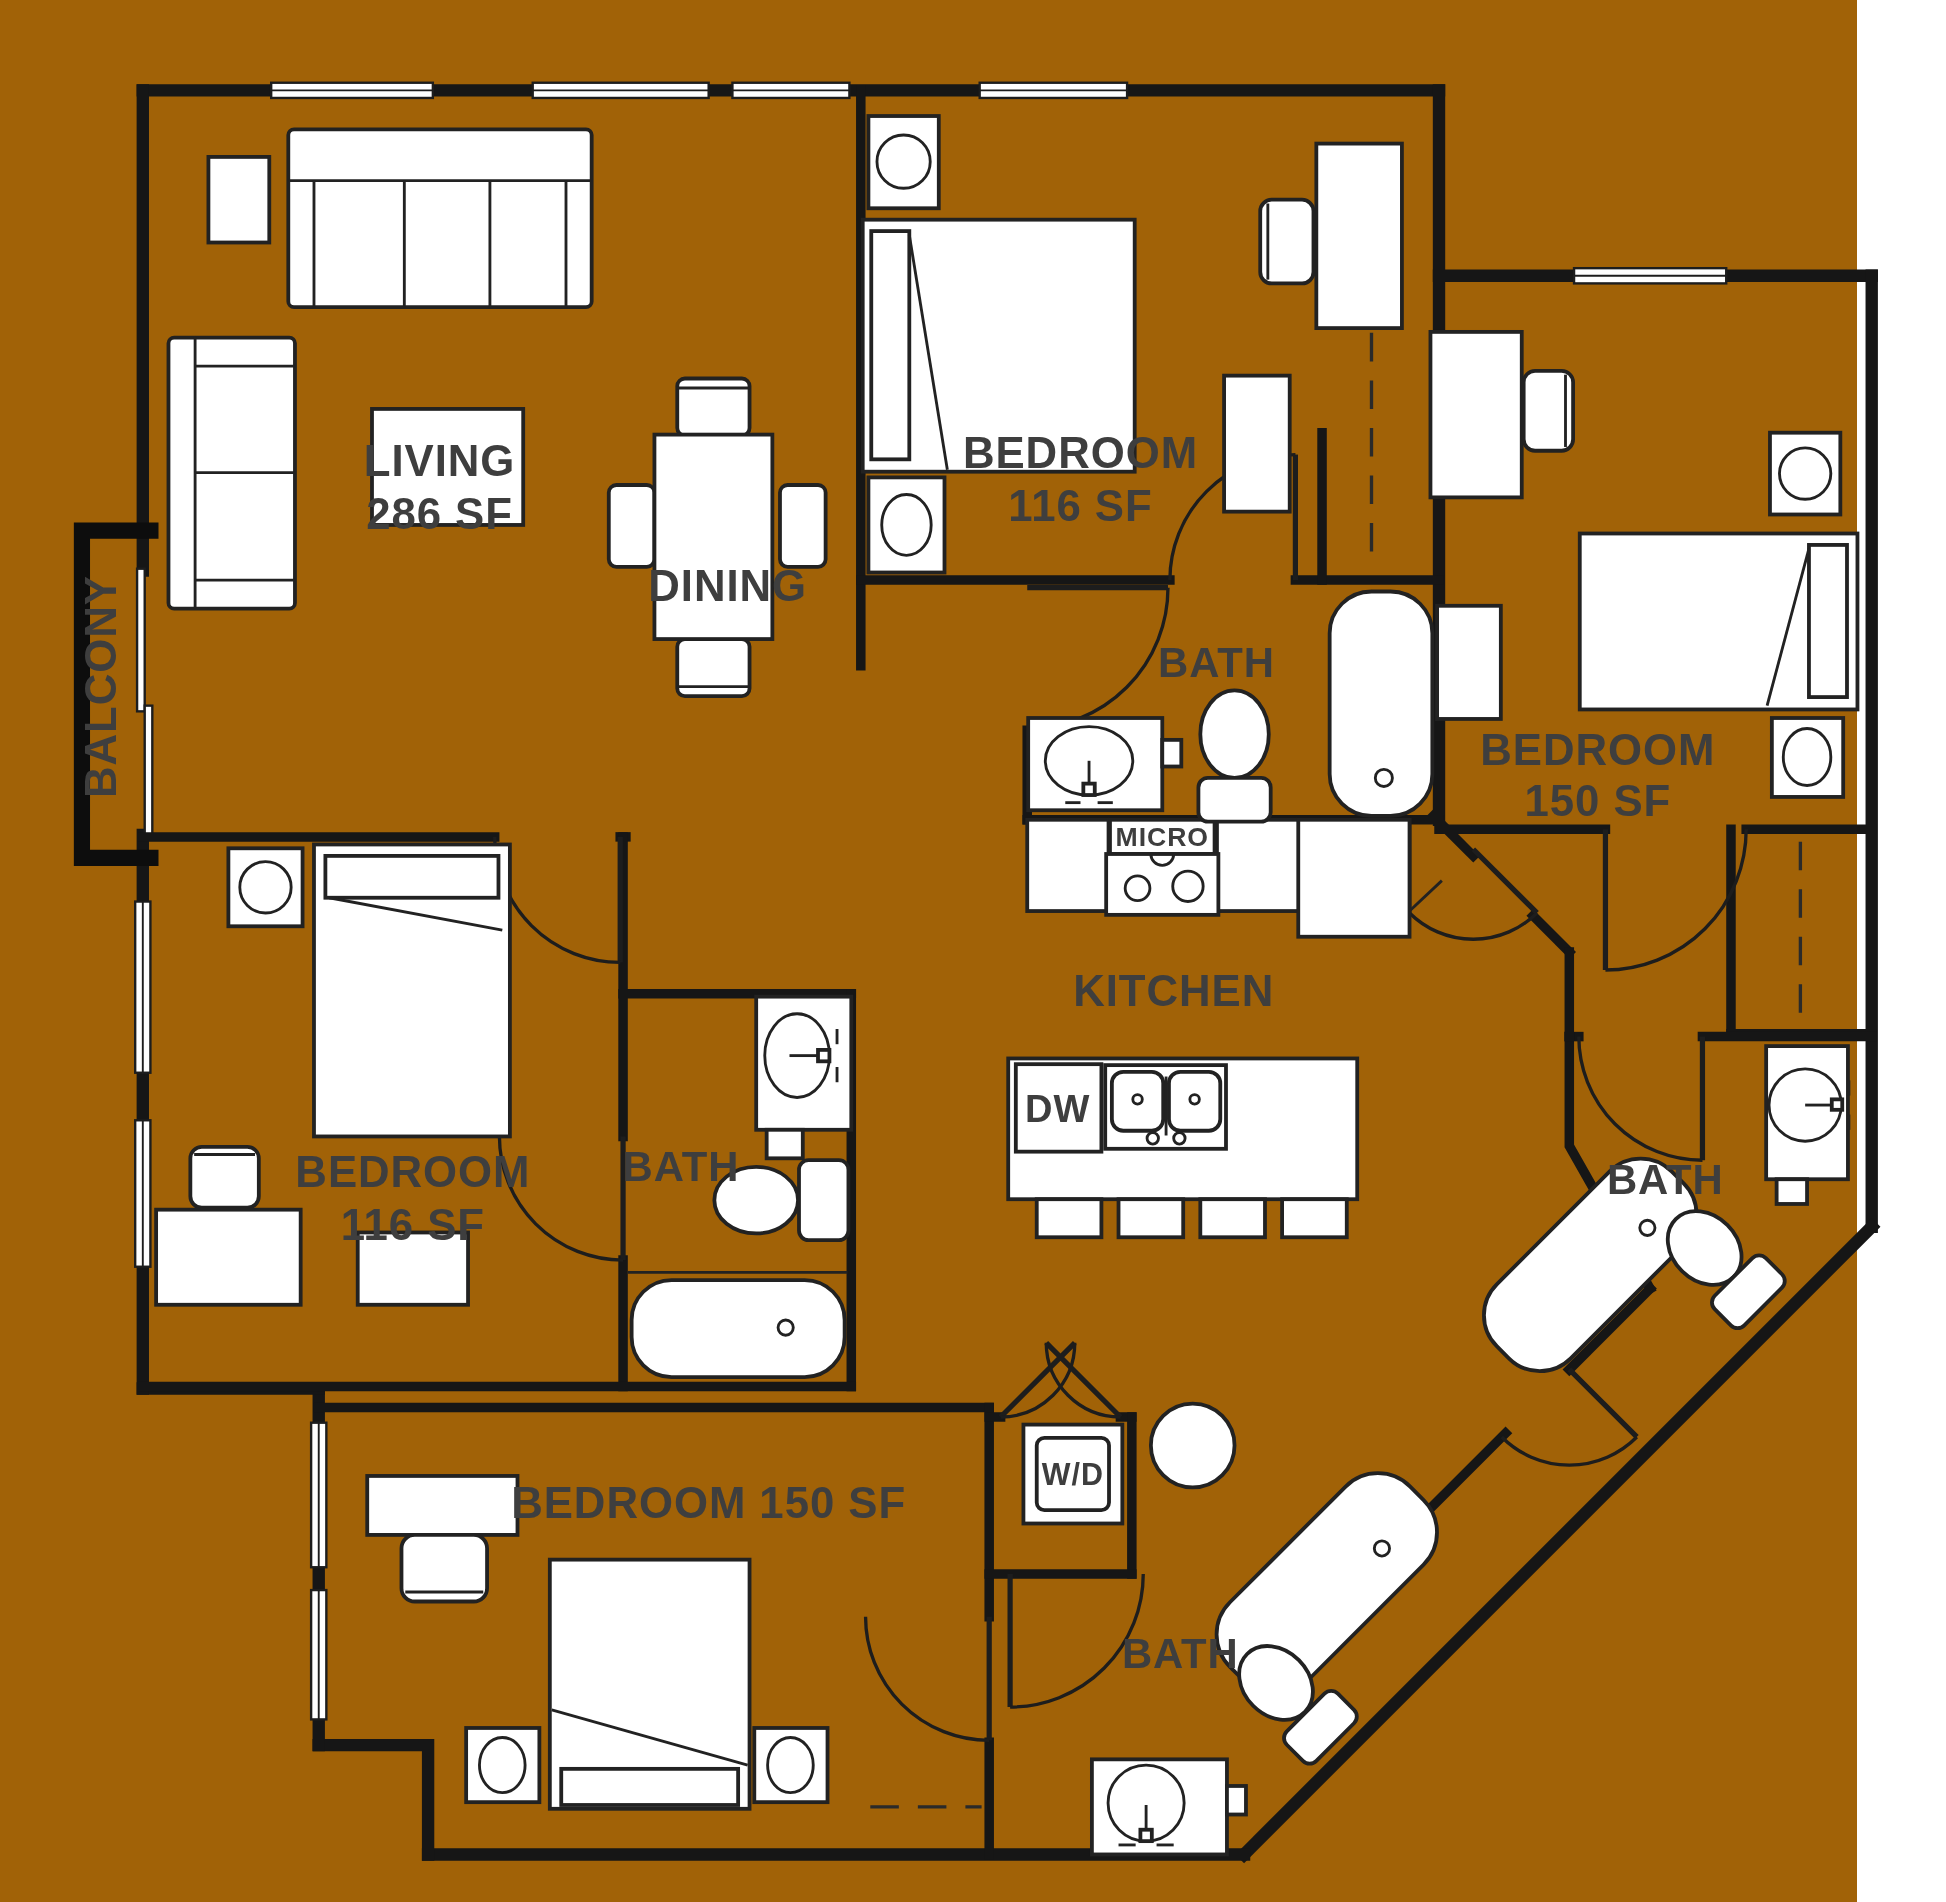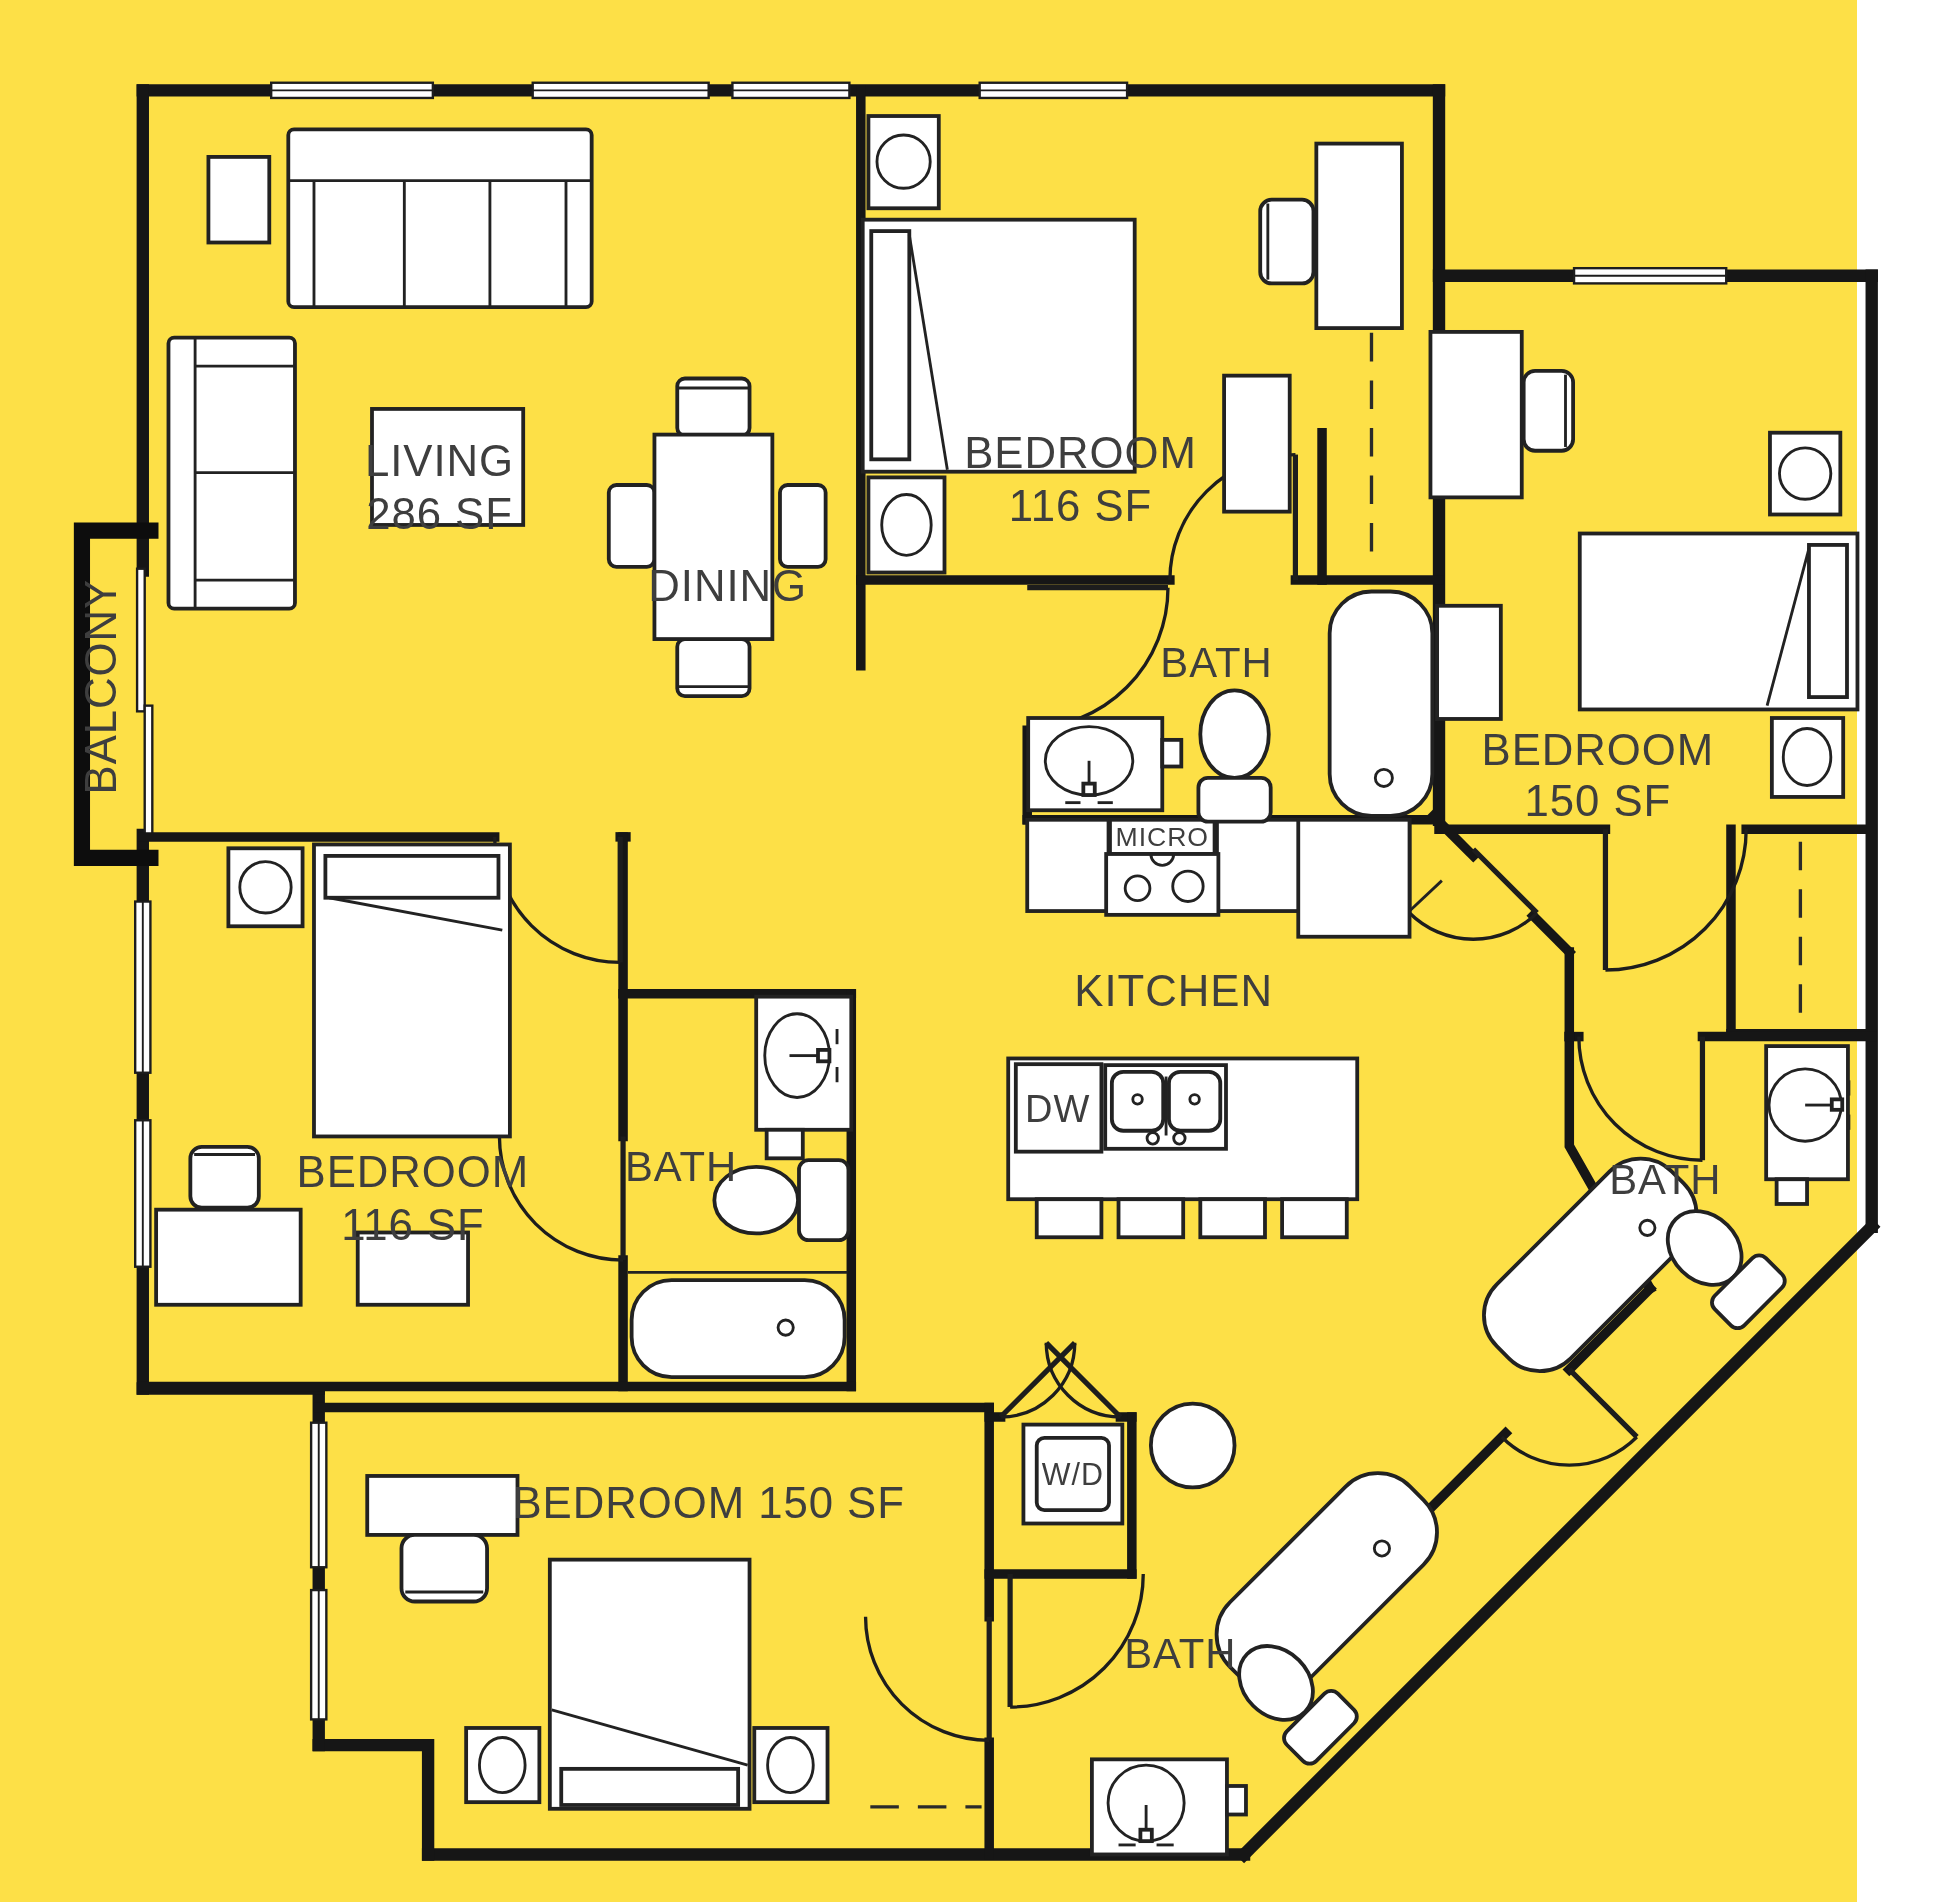--- a/index.html
+++ b/index.html
@@ -1,16 +1,16 @@
 <!DOCTYPE html>
 <html style="font-size:15px"><head>
 <meta charset="utf-8">
 <style>
   html,body{margin:0;padding:0;background:#ffffff;}
-  .page{width:1857px;height:1902px;position:relative;background:#fde047;}
+  .page{width:1857px;height:1902px;position:relative;background:#a16207;font-weight:bold;}
   svg{display:block;}
   text{font-family:"Liberation Sans", sans-serif; fill:#3e3e3e; text-anchor:middle; letter-spacing:1px;}
   .room-lbl{font-size:46px;}
   .bath-lbl{font-size:44px;}
   .small-lbl{font-size:28px;}
   .dw-lbl{font-size:40px;}
   .wd-lbl{font-size:32px;}
   .wall-outer{stroke:#161616;stroke-width:13;fill:none;stroke-linecap:square;}
   .wall-thick{stroke:#0d0d0d;stroke-width:17;fill:none;stroke-linecap:square;}
   .wall-in{stroke:#161616;stroke-width:10;fill:none;stroke-linecap:square;}

